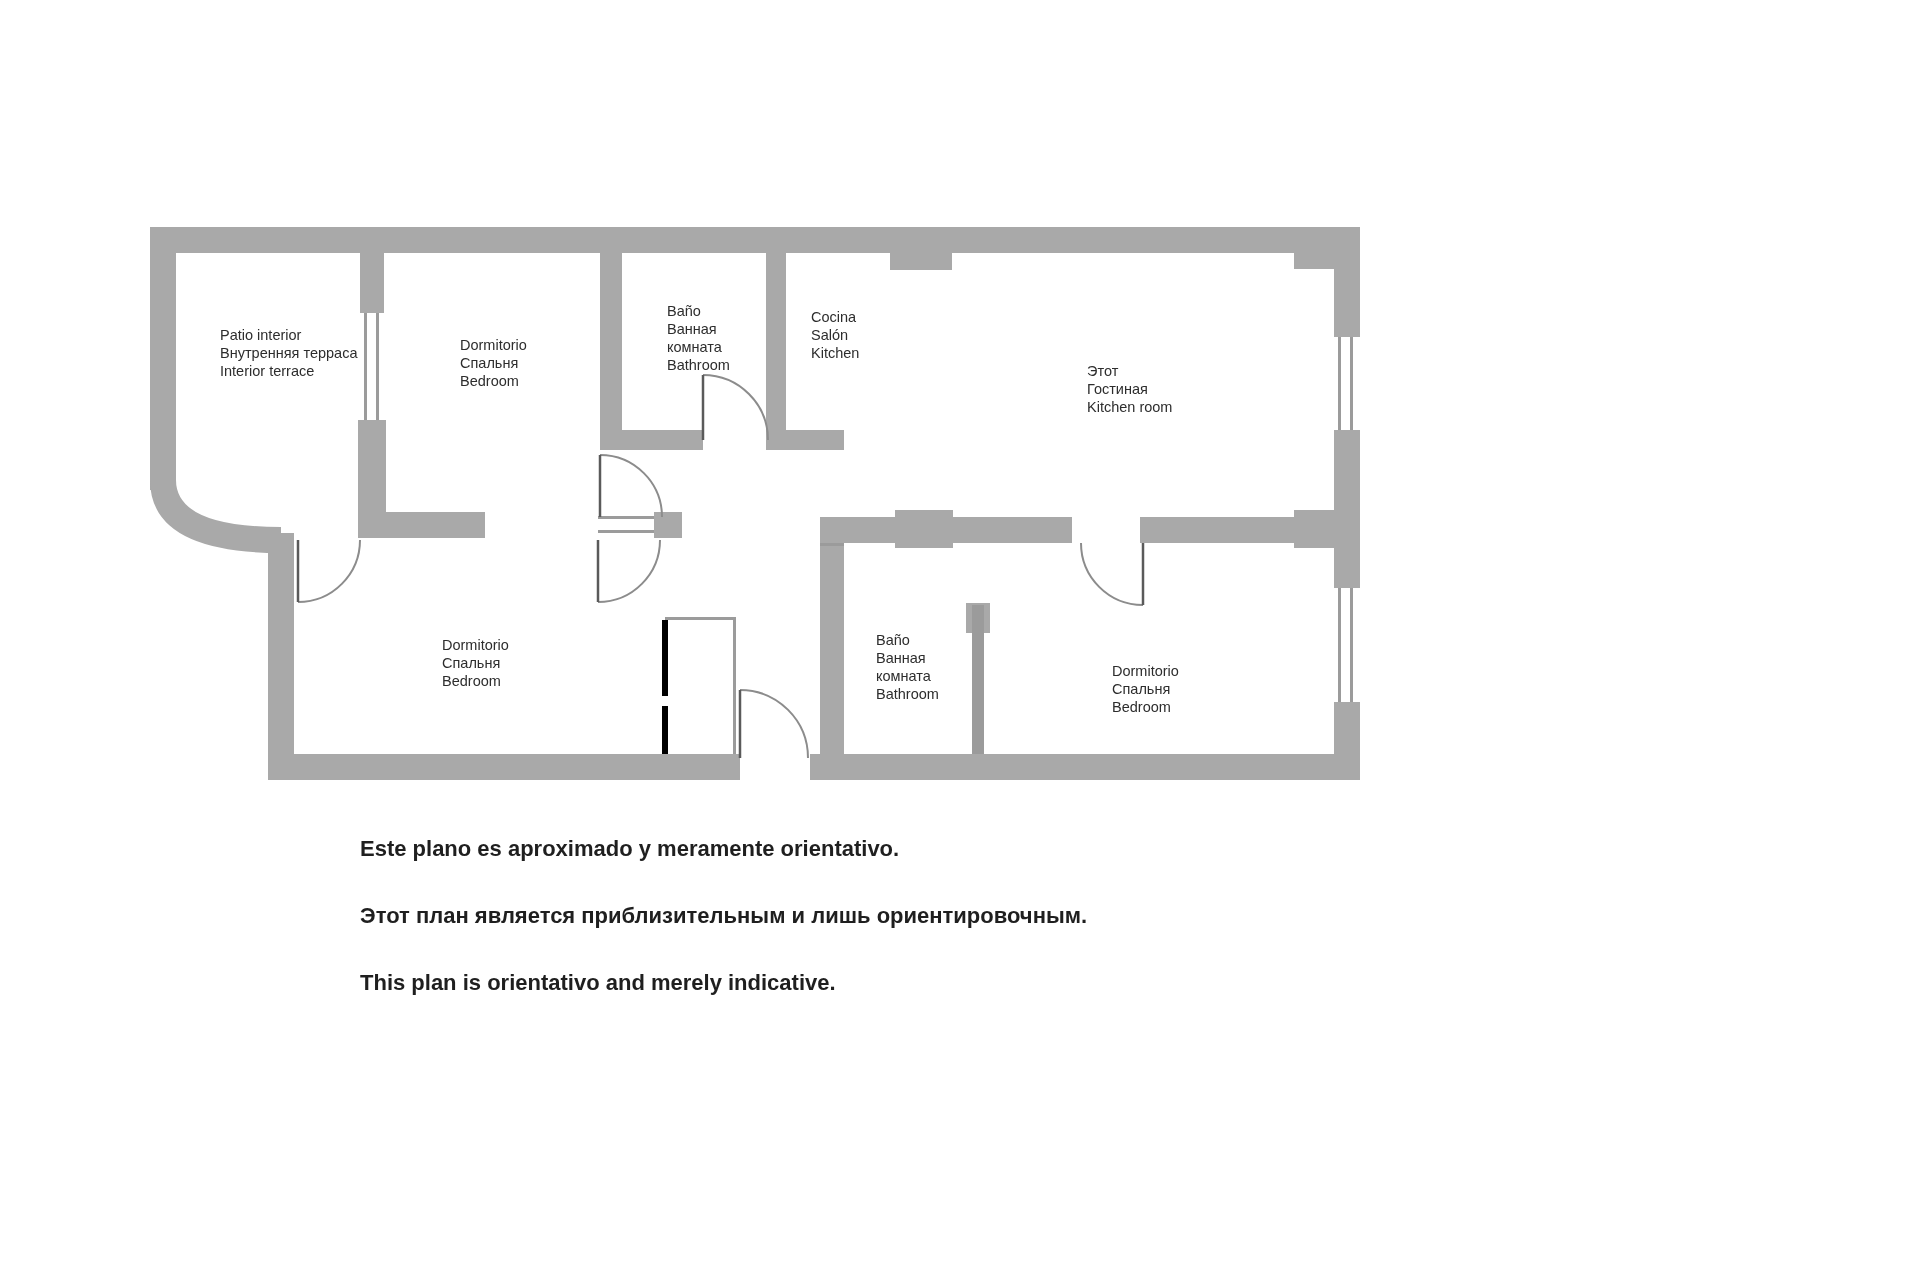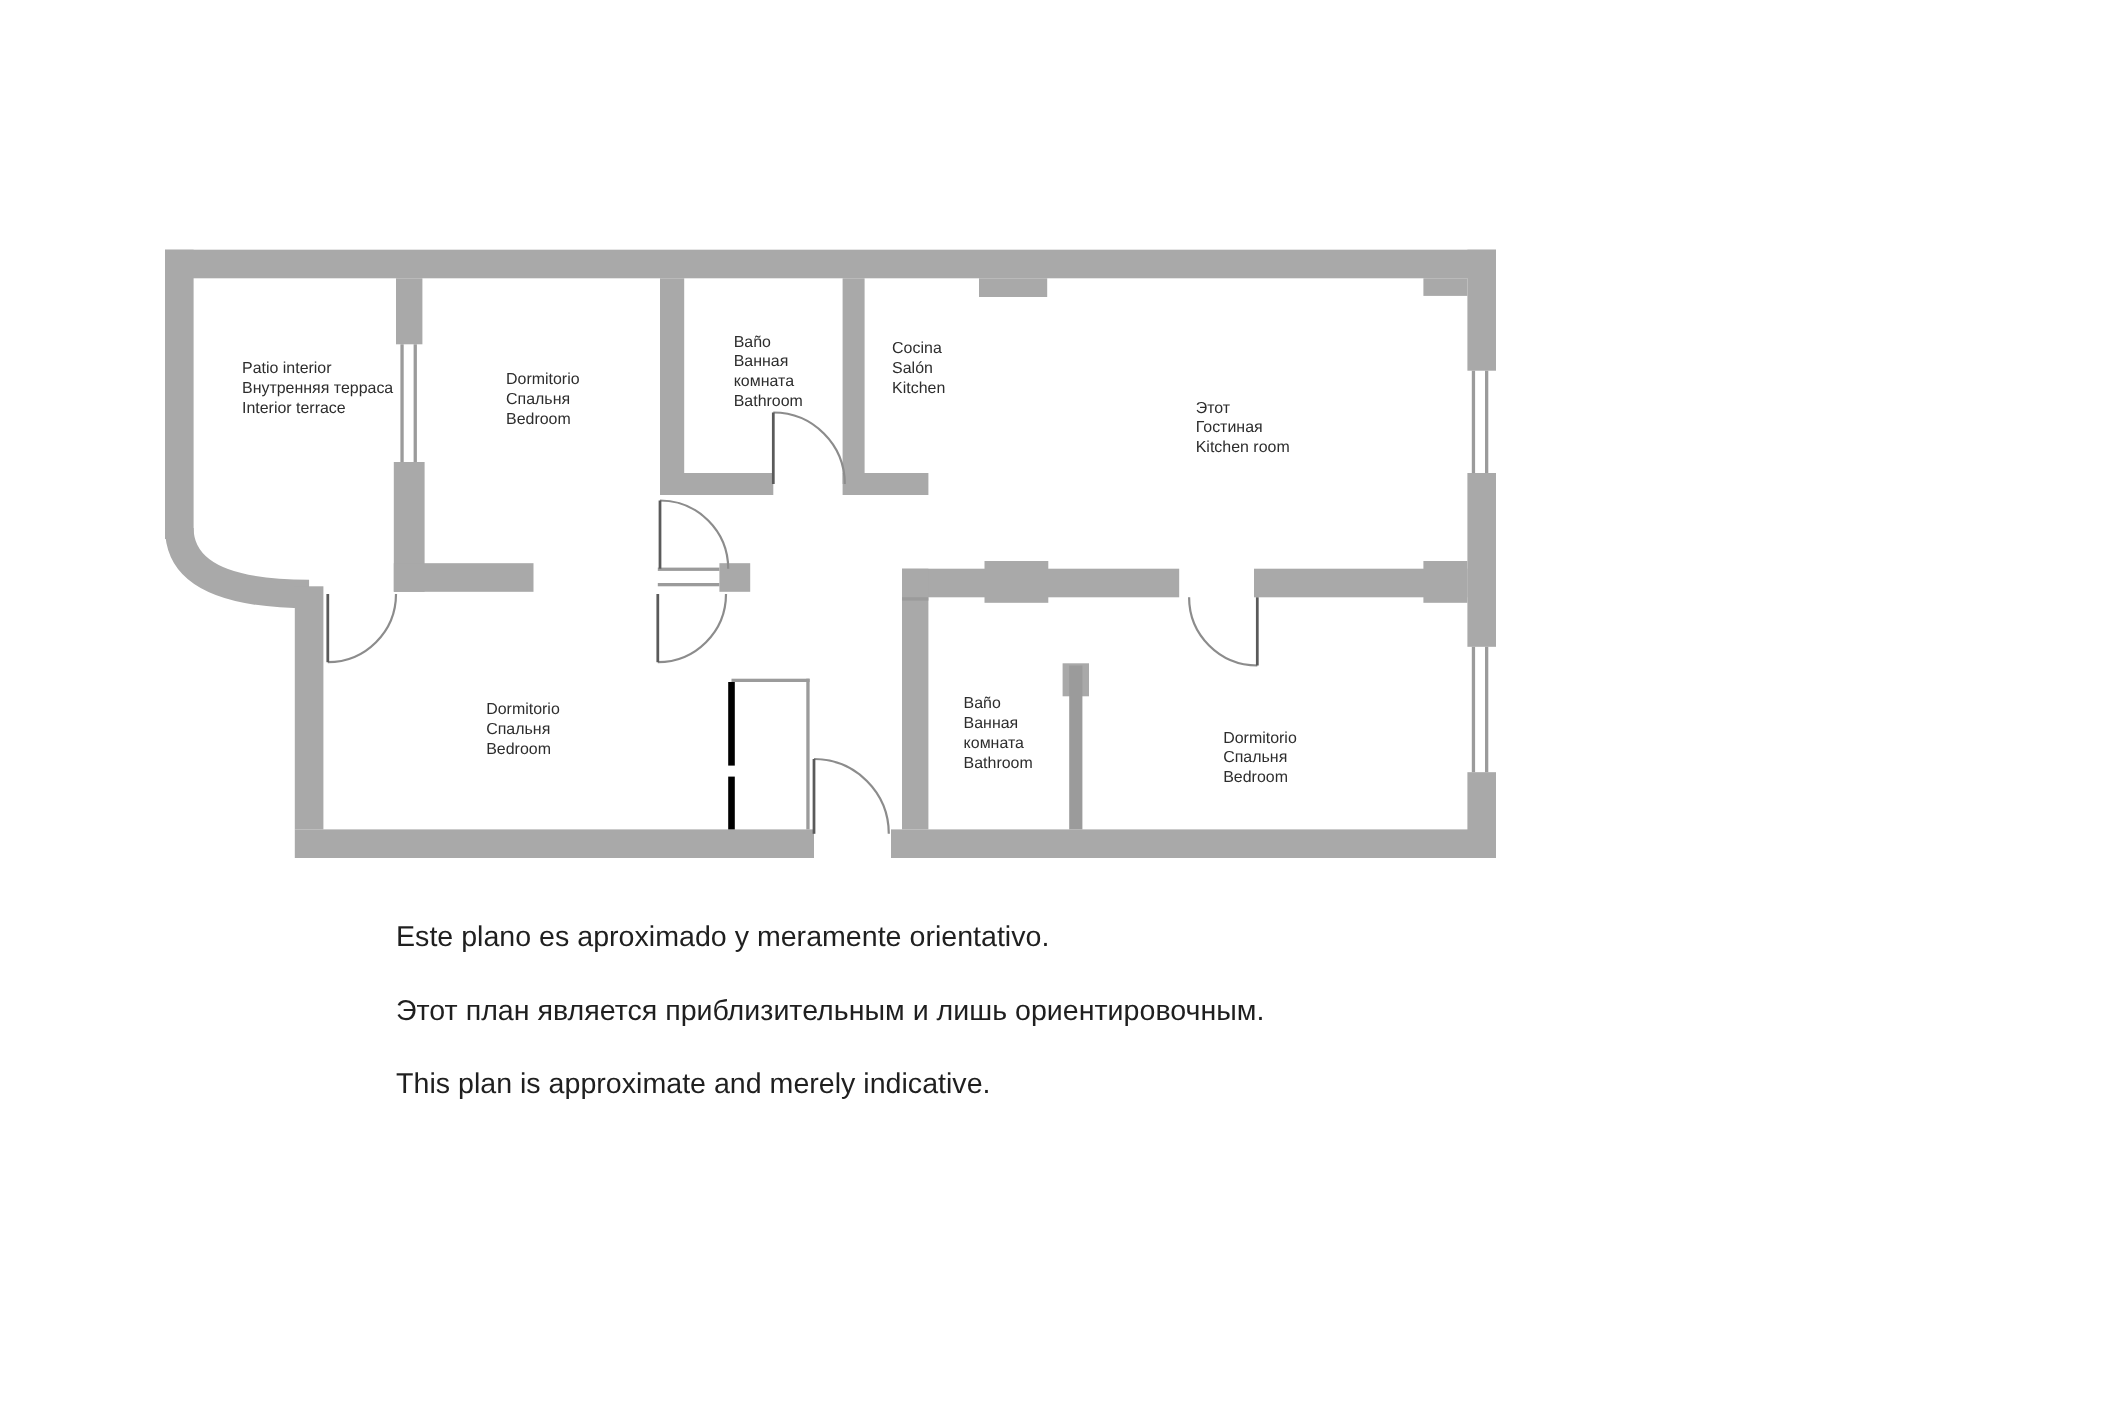--- a/index.html
+++ b/index.html
@@ -14,21 +14,21 @@
   .curve-wall{fill:none;stroke:var(--wall,#a9a9a9);stroke-width:26;}
   .door-arc{fill:none;stroke:var(--door,#8c8c8c);stroke-width:2;}
   .door-leaf{stroke:var(--door_leaf,#5a5a5a);stroke-width:2.5;}
   .black-leaf{fill:var(--black_leaf,#000000);}
   .room-label{
     position:absolute;font-size:14.5px;font-weight:400;
     color:var(--label_text,#2d2d2d);line-height:18px;white-space:nowrap;
   }
   .room-label span{display:block;}
   .disclaimer{
-    position:absolute;left:360px;font-size:26px;font-weight:400;
+    position:absolute;left:360px;font-size:22px;font-weight:700;
     color:var(--disclaimer_text,#1f1f1f);white-space:nowrap;
   }
 </style>
 </head>
 <body>
 
 <svg class="plan-svg" width="1920" height="1280" viewBox="0 0 1920 1280">
 
   <g>
     <rect class="wall" x="150" y="227" width="1210" height="26"></rect>
@@ -158,13 +158,13 @@
 </div>
 
 <div class="room-label" style="left:1112px;top:662px">
   <span>Dormitorio</span>
   <span>Спальня</span>
   <span>Bedroom</span>
 </div>
 
 <div class="disclaimer" style="top:836px">Este plano es aproximado y meramente orientativo.</div>
 <div class="disclaimer" style="top:903px">Этот план является приблизительным и лишь ориентировочным.</div>
-<div class="disclaimer" style="top:970px">This plan is approximate and merely indicative.</div>
+<div class="disclaimer" style="top:970px">This plan is orientativo and merely indicative.</div>
 
 </body></html>

